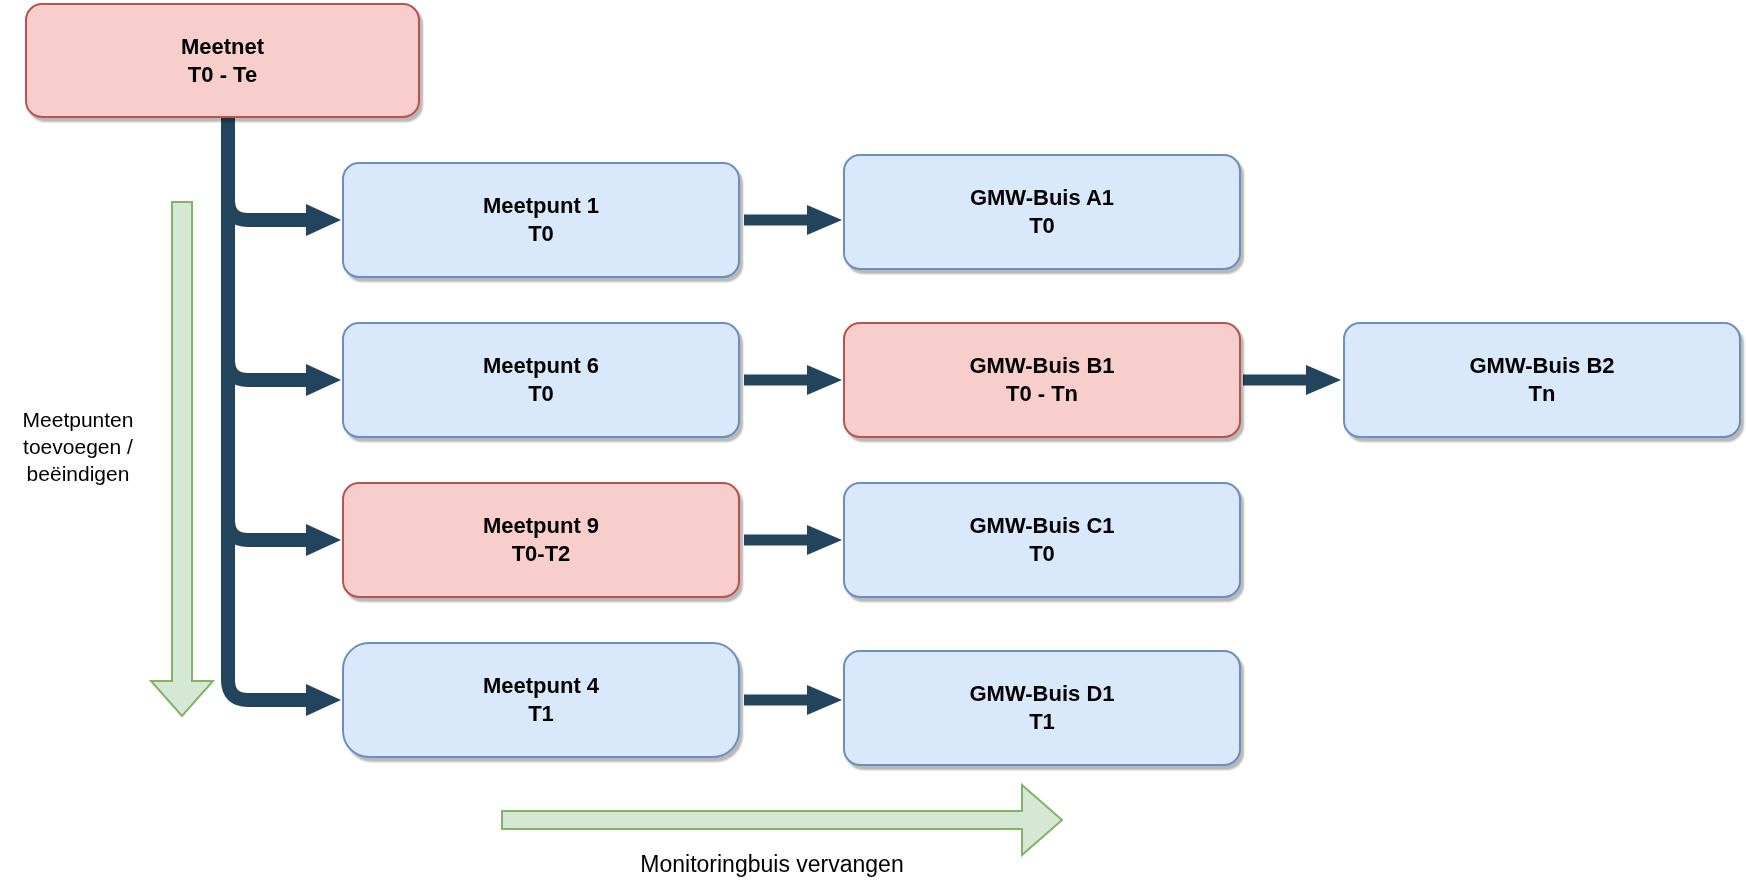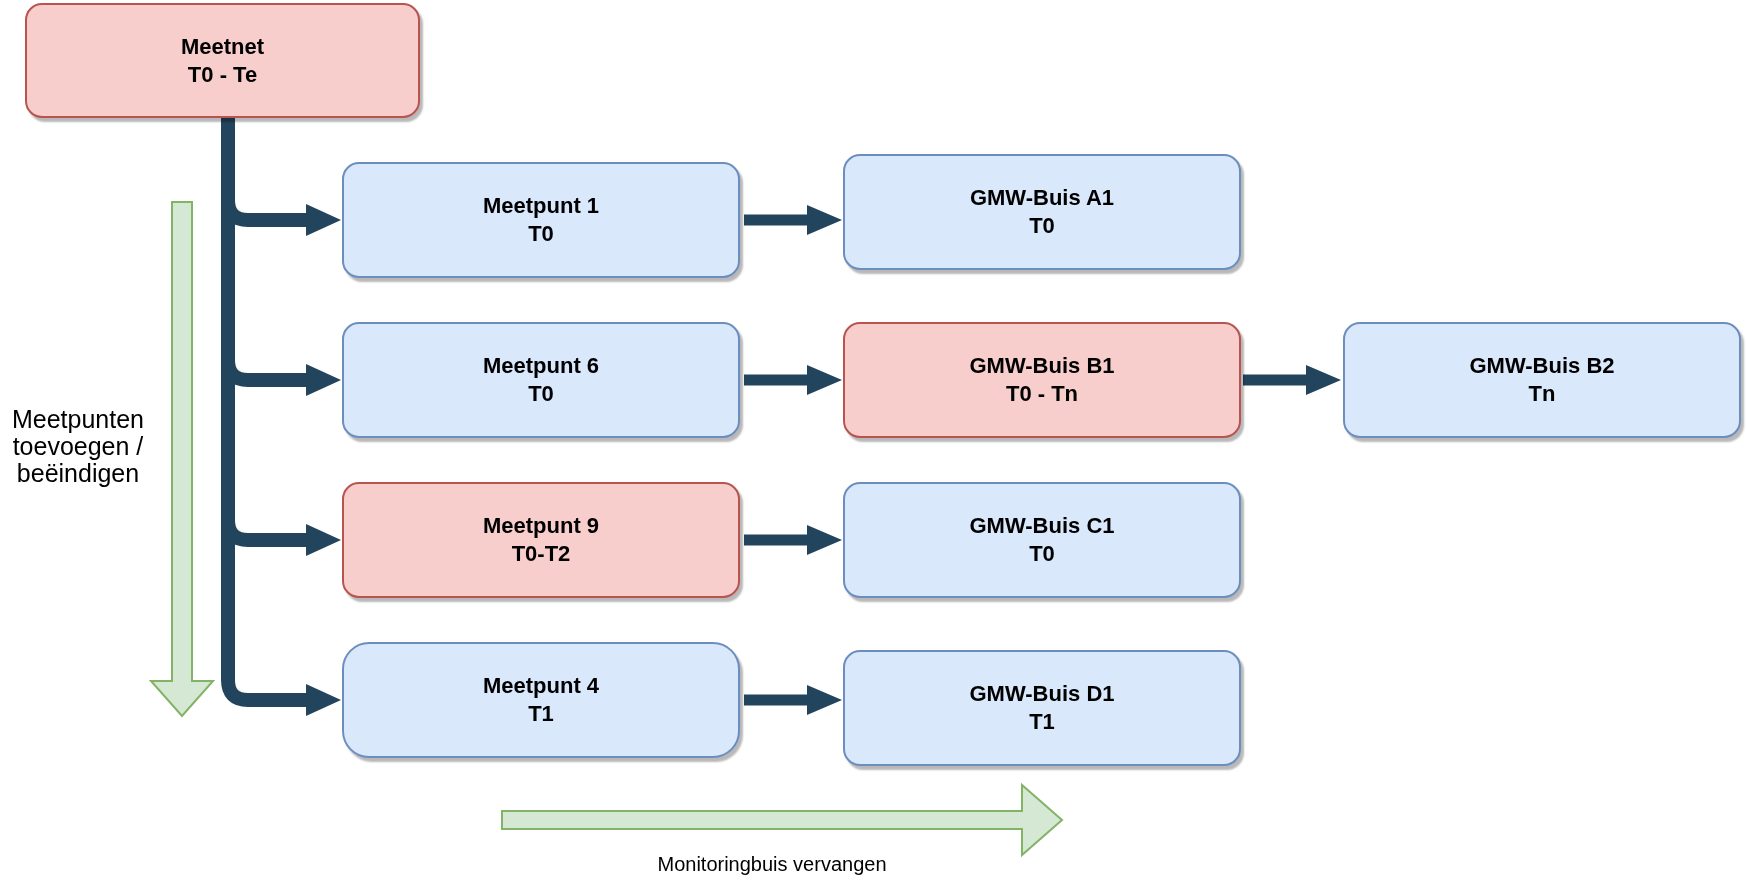--- a/index.html
+++ b/index.html
@@ -58,33 +58,33 @@
   .r3.c1 { left: 342px;  top: 482px; }
   .r3.c2 { left: 843px;  top: 482px; }
   .r4.c1 { left: 342px;  top: 642px; border-radius: 27px; }
   .r4.c2 { left: 843px;  top: 642px; margin-top: 8px; }
   .side-label {
     position: absolute;
     left: 2px;
     top: 406px;
     width: 152px;
     text-align: center;
-    font-size: 25px;
+    font-size: 21px;
     line-height: 27px;
     color: #000000;
     z-index: 1;
   }
   .side-label span { display: block; }
   .bottom-label {
     position: absolute;
     left: 572px;
     top: 851px;
     width: 400px;
     text-align: center;
-    font-size: 20px;
+    font-size: 23px;
     line-height: 26px;
     color: #000000;
     z-index: 1;
   }
 </style>
 </head>
 <body>
 
 <svg id="connector-layer" viewBox="0 0 1746 882" xmlns="http://www.w3.org/2000/svg">
 

